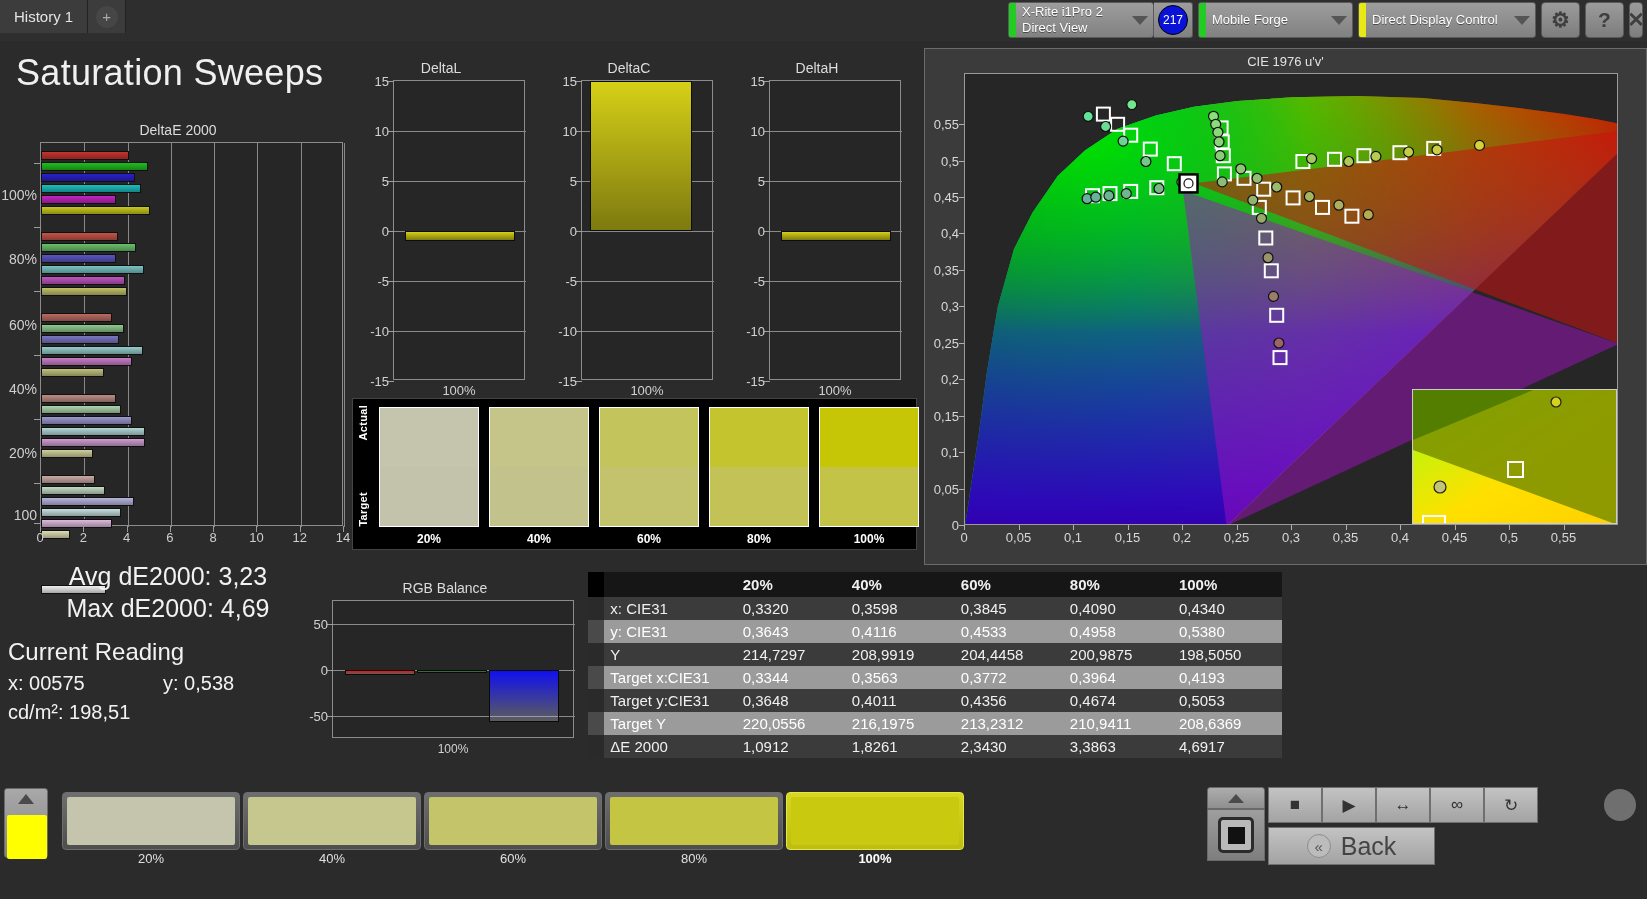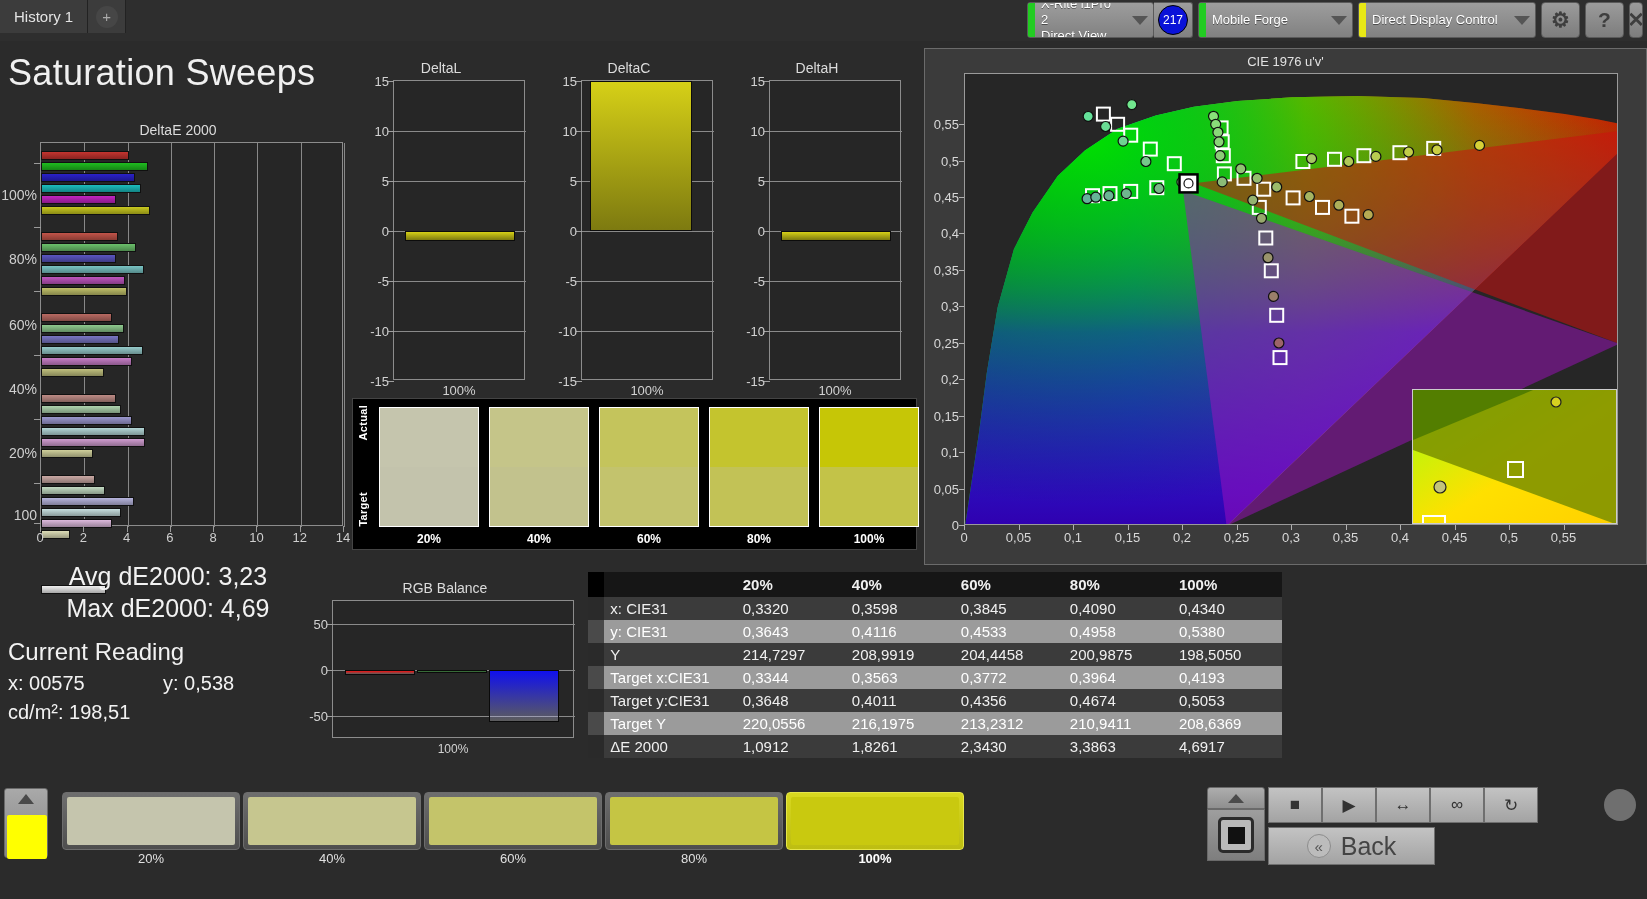--- a/index.html
+++ b/index.html
@@ -66,21 +66,21 @@
   .iconbtn {
     width: 39px; height: 36px; border-radius: 4px;
     background: linear-gradient(#9b9b9b,#7d7d7d);
     border: 1px solid #5a5a5a;
     display: flex; align-items: center; justify-content: center;
     color: #3e3e3e; font-size: 21px; font-weight: bold;
   }
 
   
   .page-title {
-    position: absolute; left: 8px; top: 52px;
+    position: absolute; left: 16px; top: 52px;
     font-size: 36px; color: #f0f0f0; font-weight: 300; letter-spacing: .3px;
   }
 
   
   .chart-title { text-align: center; font-size: 14px; color: #dcdcdc; }
   .plot { background: #262626; border: 1px solid #8c8c8c; position: relative; }
   .gridline { position: absolute; background: #8e8e8e; }
 
   
   #de2000 { position: absolute; left: 8px; top: 122px; width: 340px; height: 440px; }
@@ -211,21 +211,21 @@
       <div class="tab">
         <span>History 1</span>
       </div>
       <div class="tab-add">
         <div class="circ">+</div>
       </div>
     </div>
 
     <div class="toolbar-right">
       <div style="display:flex;">
-        <div class="devbox" style="width:127px;">
+        <div class="devbox" style="width:146px;">
           <div class="stripe" style="background:#22cc22;"></div>
           <div class="labels" style="flex:1;">
             <span>X-Rite i1Pro 2</span>
             <span>Direct View</span>
           </div>
           <div class="caret">
               <i class="caret-tri"></i>
             </div>
         </div>
         <div class="badge-wrap" style="margin-left:0;">

